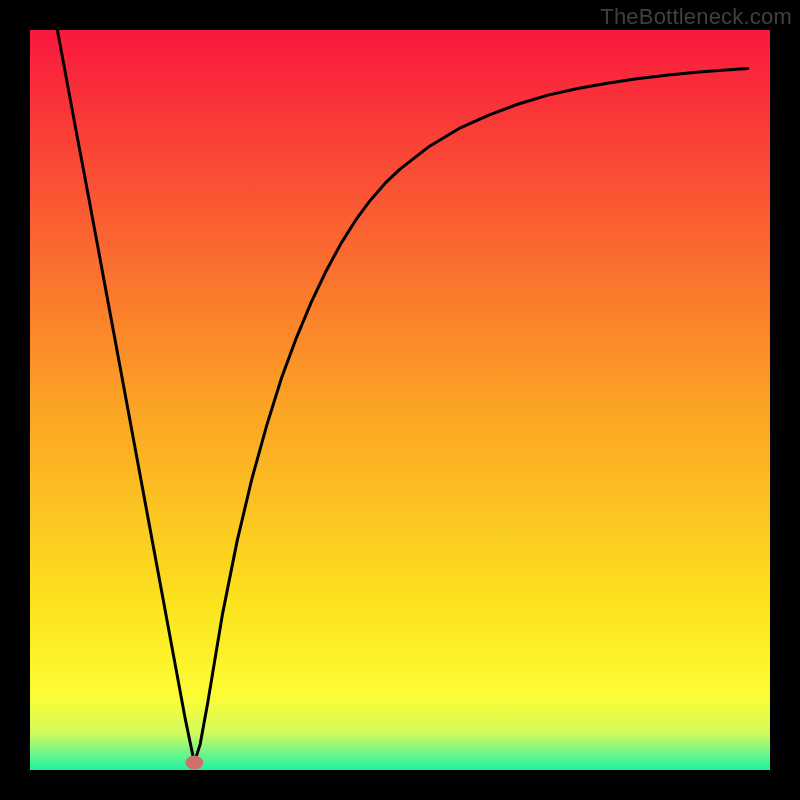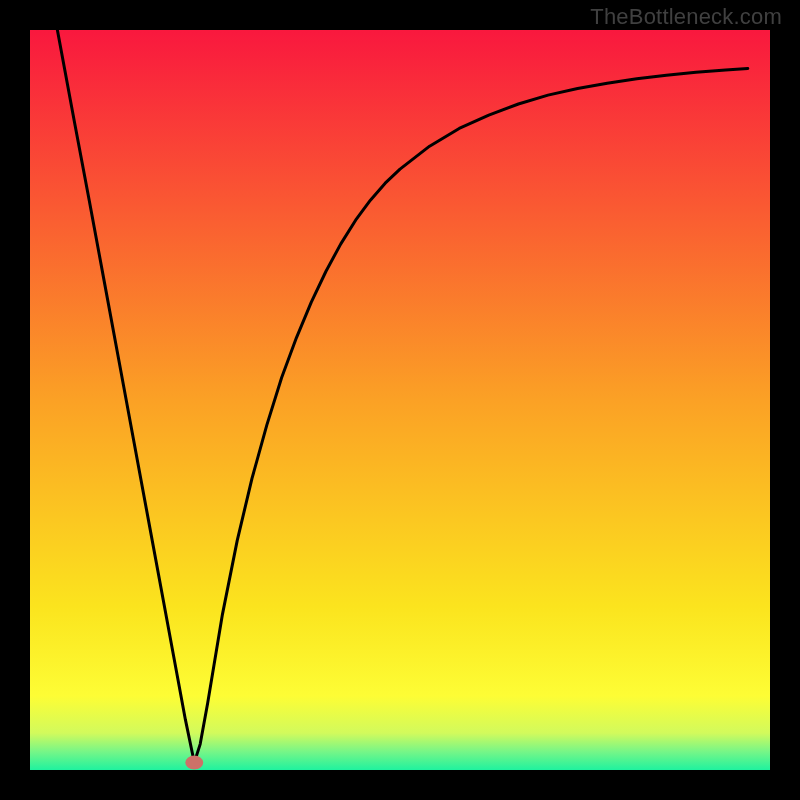--- a/index.html
+++ b/index.html
@@ -12,21 +12,21 @@
     font-family: Arial, Helvetica, sans-serif;
   }
   .wrap {
     position: relative;
     width: 800px;
     height: 800px;
   }
   .watermark {
     position: absolute;
     top: 4px;
-    right: 18px;
+    right: 8px;
     color: #404040;
     font-size: 22px;
     font-weight: 400;
     letter-spacing: 0.2px;
     z-index: 5;
     user-select: none;
   }
   svg {
     display: block;
   }

